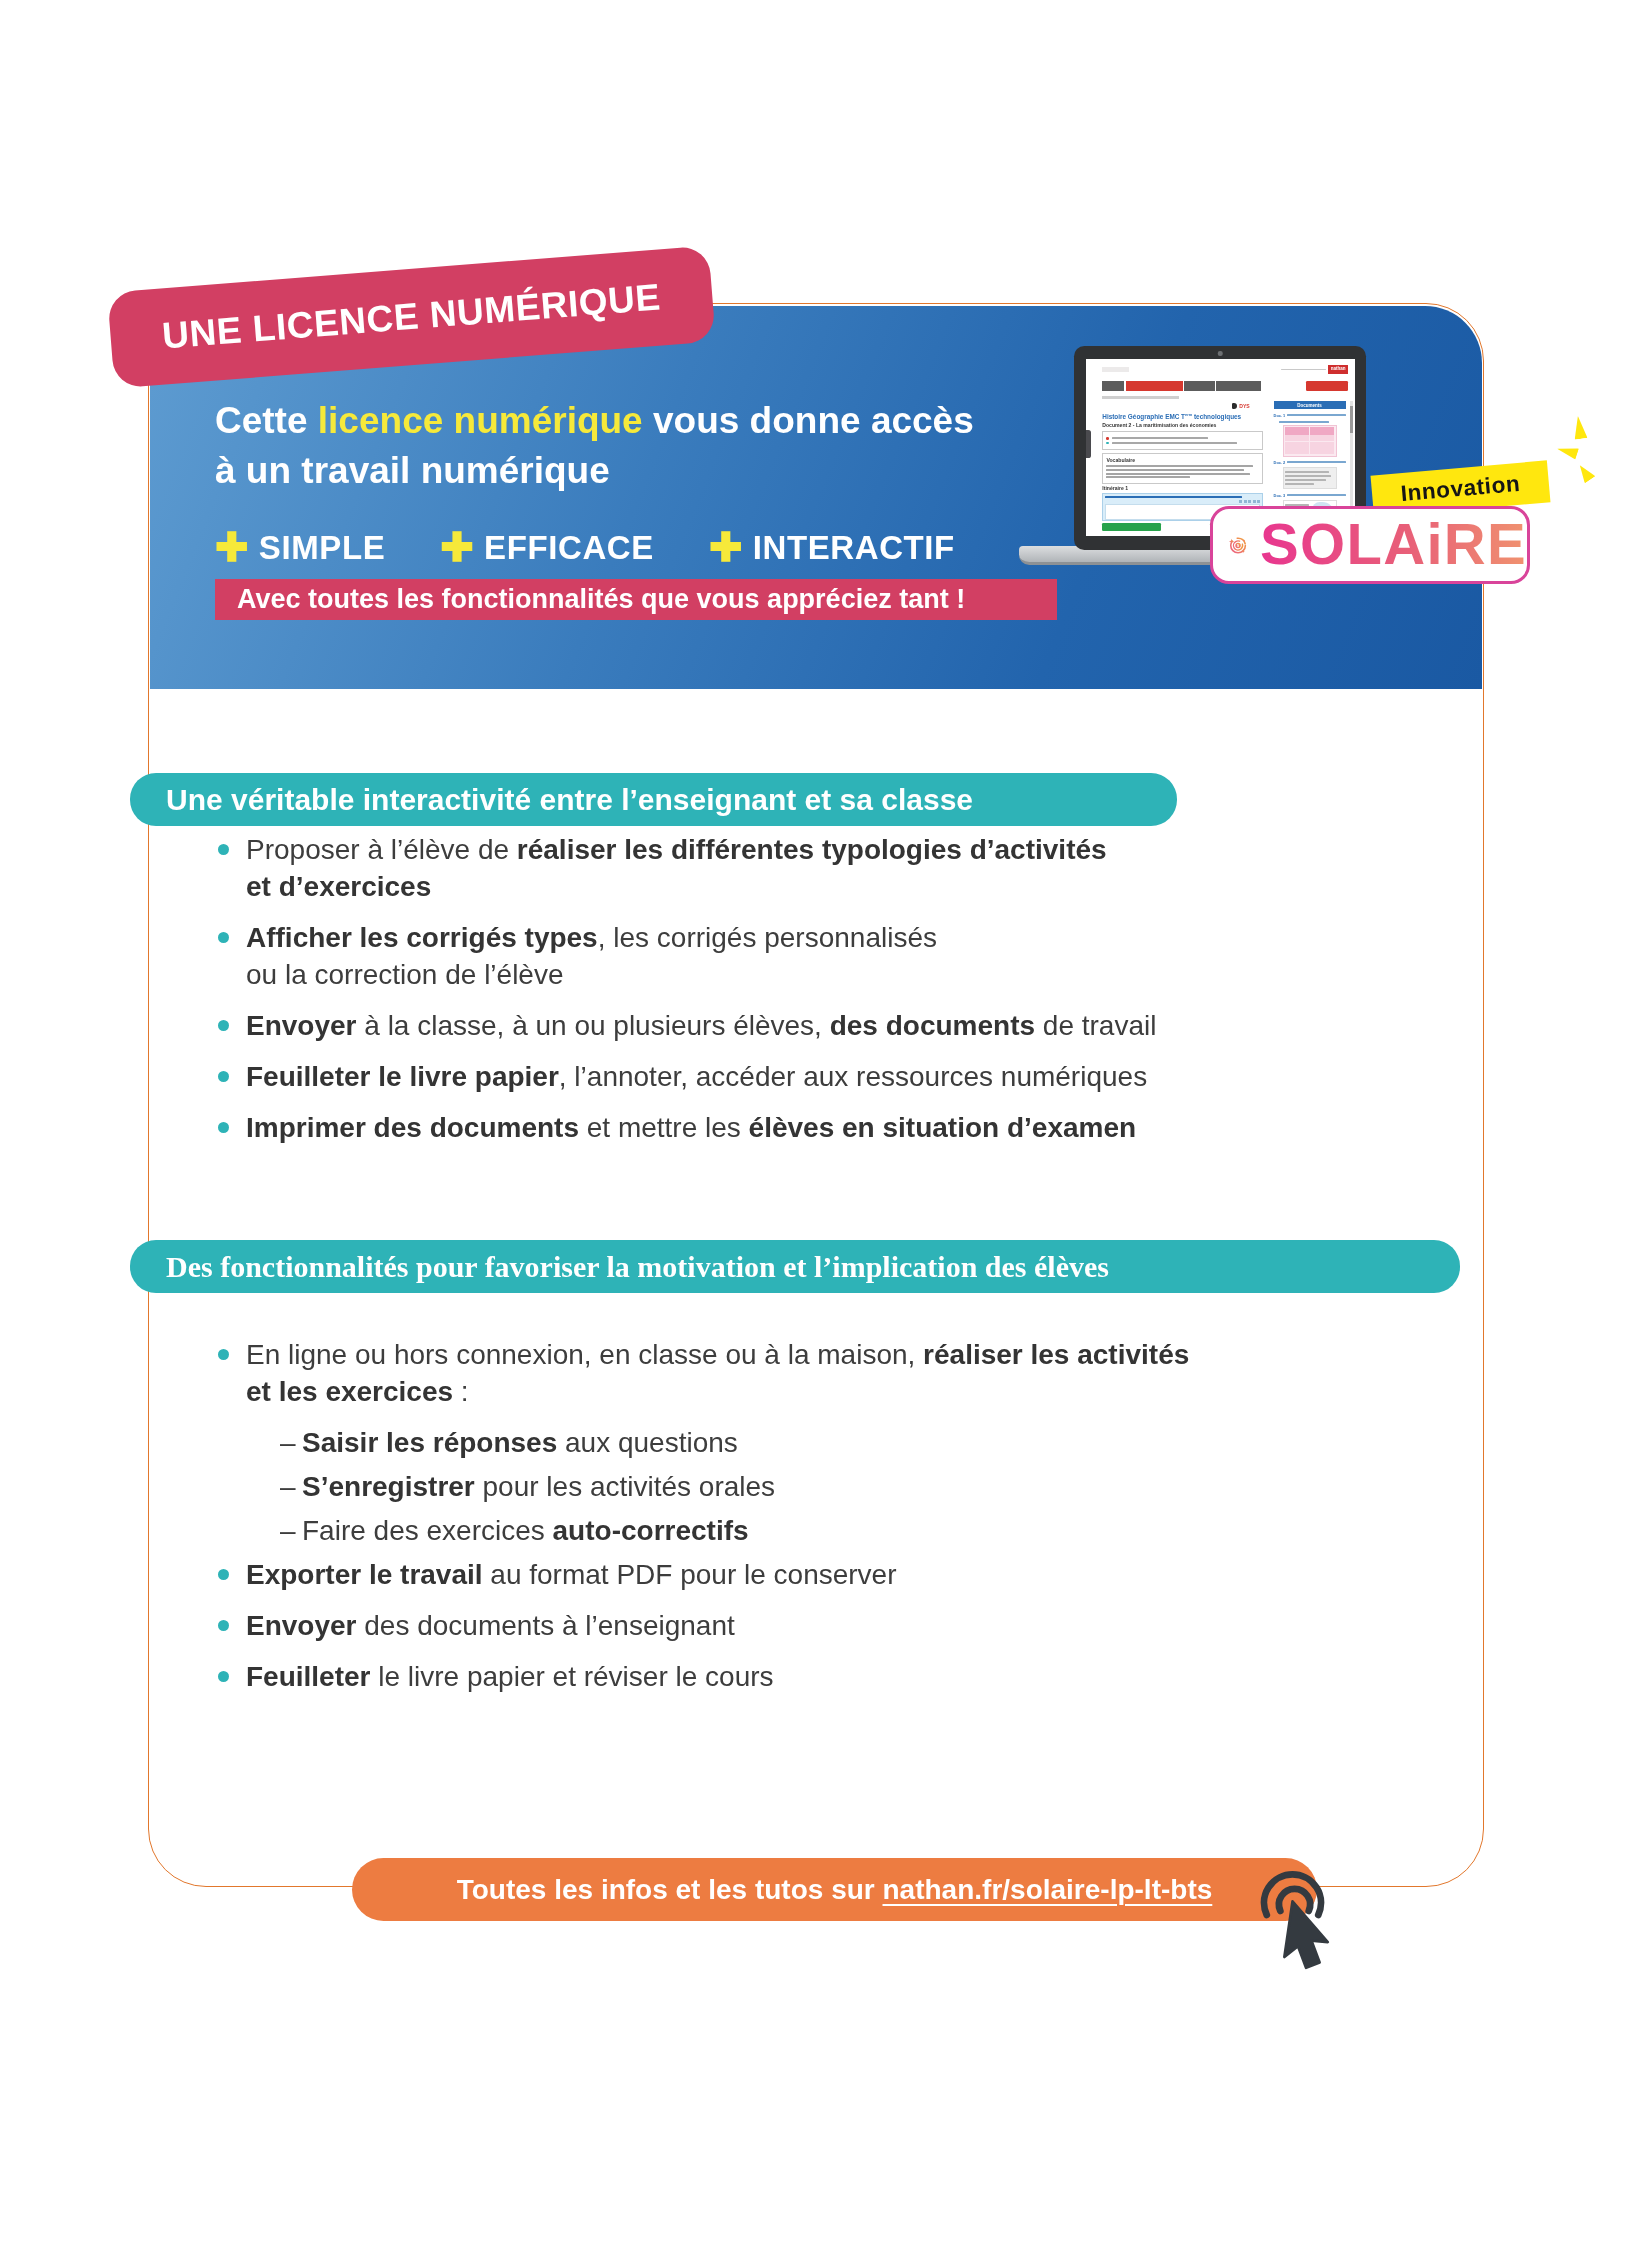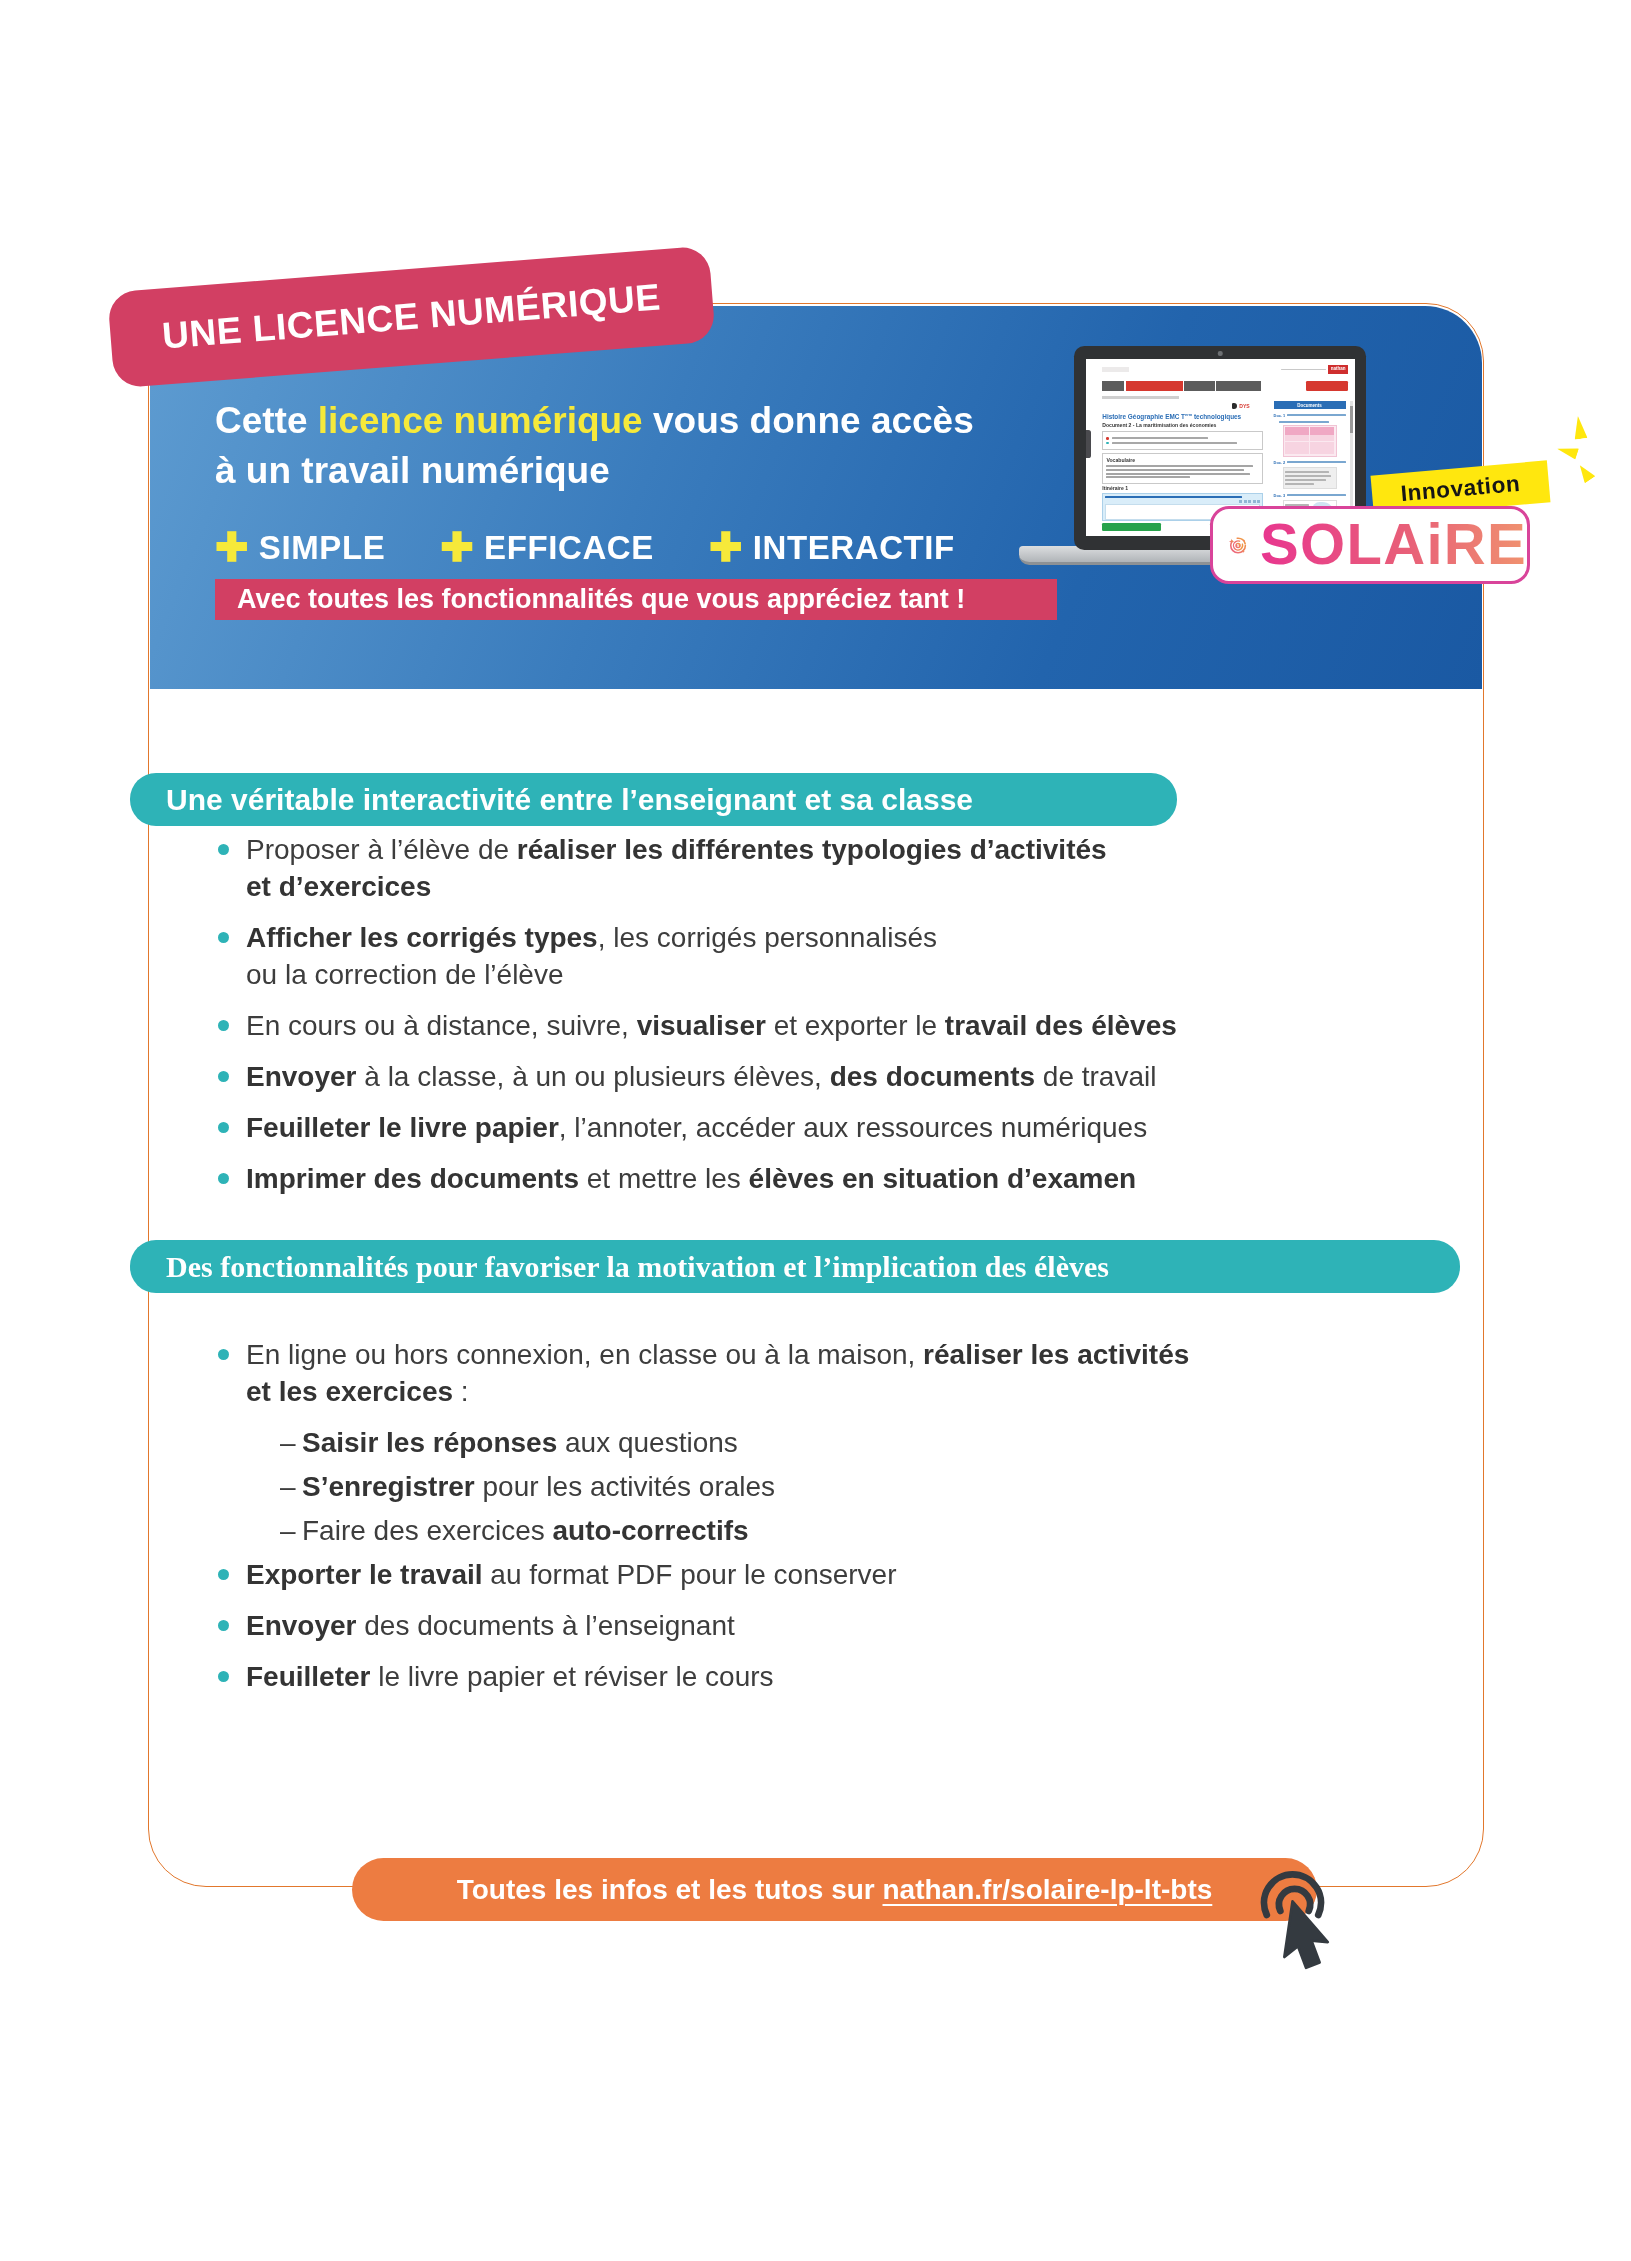--- a/index.html
+++ b/index.html
@@ -312,21 +312,20 @@
     </svg>
     <span class="sol-word">SOLAiRE</span>
   </div>
 
   <div class="pill pill1">
     <span>Une véritable interactivité entre l’enseignant et sa classe</span>
   </div>
   <ul class="blist list1">
       <li class="bullet"><span class="dot"></span><span class="btxt">Proposer à l’élève de <b>réaliser les différentes typologies d’activités<br>et d’exercices</b></span></li>
       <li class="bullet"><span class="dot"></span><span class="btxt"><b>Afficher les corrigés types</b>, les corrigés personnalisés<br>ou la correction de l’élève</span></li>
-      <li class="bullet"><span class="dot"></span><span class="btxt">En cours ou à distance, suivre, <b>visualiser</b> et exporter le <b>travail des élèves</b></span></li>
       <li class="bullet"><span class="dot"></span><span class="btxt"><b>Envoyer</b> à la classe, à un ou plusieurs élèves, <b>des documents</b> de travail</span></li>
       <li class="bullet"><span class="dot"></span><span class="btxt"><b>Feuilleter le livre papier</b>, l’annoter, accéder aux ressources numériques</span></li>
       <li class="bullet"><span class="dot"></span><span class="btxt"><b>Imprimer des documents</b> et mettre les <b>élèves en situation d’examen</b></span></li>
     </ul>
 
   <div class="pill pill2">
     <span>Des fonctionnalités pour favoriser la motivation et l’implication des élèves</span>
   </div>
   <ul class="blist list2">
       <li class="bullet"><span class="dot"></span><span class="btxt">En ligne ou hors connexion, en classe ou à la maison, <b>réaliser les activités<br>et les exercices</b> :</span></li>

